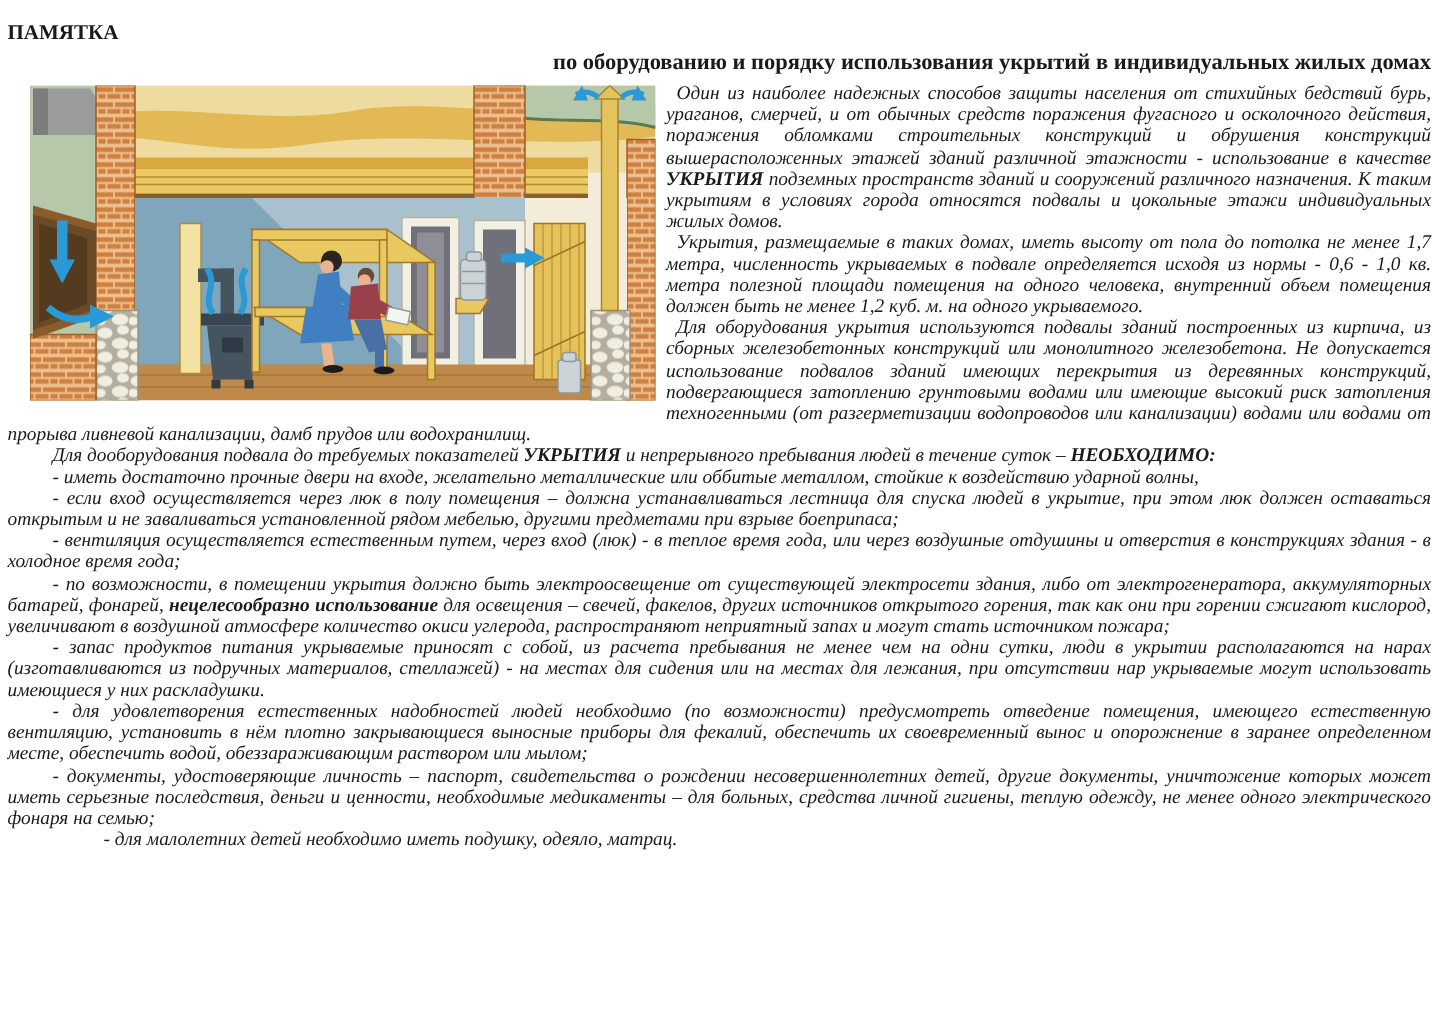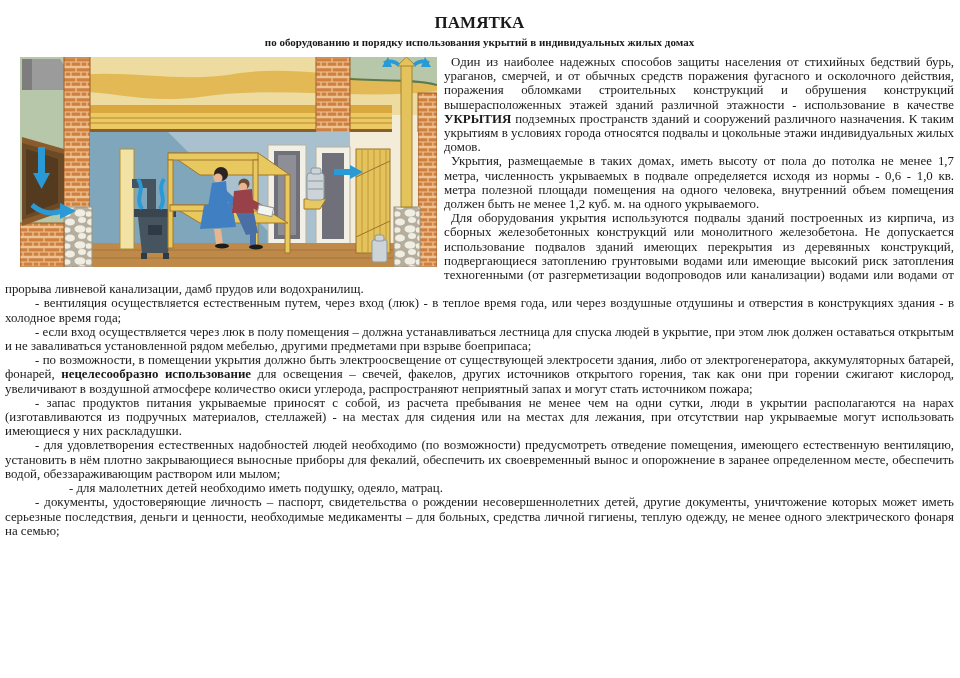--- a/index.html
+++ b/index.html
@@ -2,29 +2,29 @@
 <html lang="ru" style="--cream: #f2ecd9; --green: #b7c7a9; --soil: #eedb9f; --sand: #e2b955; --roof: #9b9b9b; --roofDark: #7d7d7d; --slab: #ecc963; --slabDark: #8a5f2e; --brick: #cf7f3e; --brickLine: #eec394; --wallBlue: #a9c1cf; --shadowBlue: #7fa6bb; --floor: #bf8a49; --wood: #e7c95f; --woodDark: #a2762c; --stove: #46545f; --stoveDark: #2e3a44; --arrow: #2a9ad6; --brownDark: #6b4a28; --brownFrame: #8a5c2c; --stone: #f0ede3; --stoneGap: #b5ae9e; --skin: #e9b490; --dress: #3f7fc2; --shirt: #9a4048; --jeans: #4a6fa5; --hair: #2a2420; --can: #ccd4d8; --canLine: #8d979e; --doorWood: #e4c35c; --panelGray: #70707a; --frameWhite: #f2efe4;"><head>
 <meta charset="utf-8">
 <style>
   html,body{margin:0;padding:0;}
   body{
     width:960px;height:678px;overflow:hidden;background:#ffffff;
     font-family:"Liberation Serif","DejaVu Serif",serif;color:#1a1a1a;
   }
   .page{padding:6px 6px 0 5px;}
   .doc-title{
-    text-align:center;font-size:17px;font-weight:bold;line-height:18px;
+    text-align:left;font-size:14px;font-weight:bold;line-height:18px;
     margin:8px 0 2px 0;
   }
   .doc-subtitle{
-    text-align:center;font-size:11px;font-weight:bold;line-height:17px;
+    text-align:right;font-size:15px;font-weight:bold;line-height:17px;
     margin:0 0 4px 0;
   }
   .doc-body{font-size:12.9px;line-height:14.2px;text-align:justify;}
-  .para{margin:0;text-align:justify;}
+  .para{margin:0;text-align:justify;font-style:italic;}
   .ind-sm{text-indent:7px;}
   .ind-md{text-indent:30px;}
   .ind-xl{text-indent:64px;}
   .b{font-weight:bold;}
   .figure{
     float:left;width:417px;height:210px;
     margin:2px 7px 3px 15px;
   }
   .figure svg{display:block;width:417px;height:210px;}
   
@@ -209,21 +209,23 @@
         <g>
           <rect x="352" y="183" width="15" height="22" rx="2" class="f-can"></rect>
           <rect x="355" y="178" width="9" height="6" rx="2" class="f-can"></rect>
         </g>
       </svg>
     </div>
 
   <p class="para ind-sm"><span>Один из наиболее надежных способов защиты населения от стихийных бедствий бурь, ураганов, смерчей, и от обычных средств поражения фугасного и осколочного действия, поражения обломками строительных конструкций и обрушения конструкций вышерасположенных этажей зданий различной этажности - использование в качестве </span><span class="b">УКРЫТИЯ</span><span> подземных пространств зданий и сооружений различного назначения. К таким укрытиям в условиях города относятся подвалы и цокольные этажи индивидуальных жилых домов.</span></p>
       <p class="para ind-sm"><span>Укрытия, размещаемые в таких домах, иметь высоту от пола до потолка не менее 1,7 метра, численность укрываемых в подвале определяется исходя из нормы - 0,6 - 1,0 кв. метра полезной площади помещения на одного человека, внутренний объем помещения должен быть не менее 1,2 куб. м.  на одного укрываемого.</span></p>
       <p class="para ind-sm"><span>Для оборудования укрытия используются подвалы зданий построенных из кирпича, из сборных железобетонных конструкций или монолитного железобетона.  Не допускается использование подвалов зданий имеющих перекрытия из деревянных конструкций, подвергающиеся затоплению грунтовыми водами или имеющие высокий риск затопления техногенными (от разгерметизации водопроводов или канализации) водами или водами от прорыва ливневой канализации, дамб прудов или водохранилищ.</span></p>
+      <p class="para ind-md"><span>Для дооборудования подвала до требуемых показателей </span><span class="b">УКРЫТИЯ</span><span> и непрерывного пребывания людей в течение суток – </span><span class="b">НЕОБХОДИМО:</span></p>
+      <p class="para ind-md"><span>- иметь достаточно прочные двери на входе, желательно металлические или оббитые металлом, стойкие к воздействию ударной волны,</span></p>
+      <p class="para ind-md"><span>- если вход осуществляется  через люк в полу помещения – должна устанавливаться лестница для спуска людей в укрытие, при этом люк  должен оставаться открытым и не заваливаться установленной рядом мебелью, другими предметами при взрыве боеприпаса;</span></p>
       <p class="para ind-md"><span>- вентиляция осуществляется естественным путем, через вход (люк) - в теплое время года, или через воздушные отдушины и отверстия в конструкциях здания - в холодное время года;</span></p>
-      <p class="para ind-md"><span>- если вход осуществляется  через люк в полу помещения – должна устанавливаться лестница для спуска людей в укрытие, при этом люк  должен оставаться открытым и не заваливаться установленной рядом мебелью, другими предметами при взрыве боеприпаса;</span></p>
       <p class="para ind-md"><span>- по возможности,  в помещении укрытия должно быть электроосвещение от существующей электросети здания, либо от электрогенератора, аккумуляторных батарей, фонарей, </span><span class="b">нецелесообразно использование</span><span> для освещения – свечей, факелов, других источников открытого горения, так как они при горении сжигают кислород,  увеличивают в воздушной атмосфере количество окиси углерода, распространяют неприятный запах и могут стать источником пожара;</span></p>
       <p class="para ind-md"><span>- запас продуктов питания укрываемые приносят с собой, из расчета пребывания не менее чем на одни сутки, люди в укрытии  располагаются на нарах (изготавливаются из подручных материалов, стеллажей) - на местах для сидения или на местах для лежания, при отсутствии нар укрываемые могут использовать имеющиеся у них раскладушки.</span></p>
       <p class="para ind-md"><span>- для удовлетворения естественных надобностей людей необходимо (по возможности) предусмотреть отведение помещения, имеющего естественную вентиляцию, установить в нём плотно закрывающиеся выносные приборы для фекалий, обеспечить их своевременный вынос и опорожнение в заранее определенном месте, обеспечить водой, обеззараживающим раствором или мылом;</span></p>
+      <p class="para ind-md"><span>- документы, удостоверяющие личность – паспорт, свидетельства о рождении несовершеннолетних детей, другие документы, уничтожение которых может иметь серьезные последствия, деньги и ценности, необходимые медикаменты – для больных, средства личной гигиены, теплую одежду, не менее одного электрического фонаря на семью;</span></p>
       <p class="para ind-xl"><span>- для малолетних детей необходимо иметь подушку, одеяло, матрац.</span></p>
-      <p class="para ind-md"><span>- документы, удостоверяющие личность – паспорт, свидетельства о рождении несовершеннолетних детей, другие документы, уничтожение которых может иметь серьезные последствия, деньги и ценности, необходимые медикаменты – для больных, средства личной гигиены, теплую одежду, не менее одного электрического фонаря на семью;</span></p>
     </div>
 </div>
 
 </body></html>

